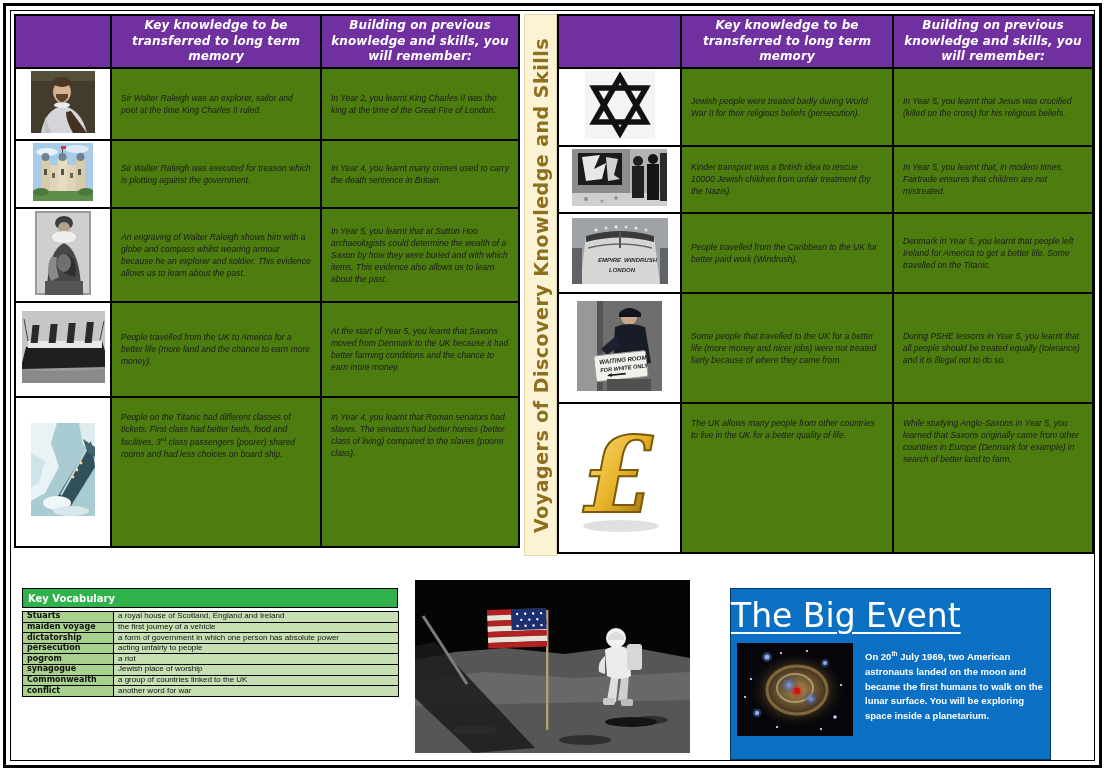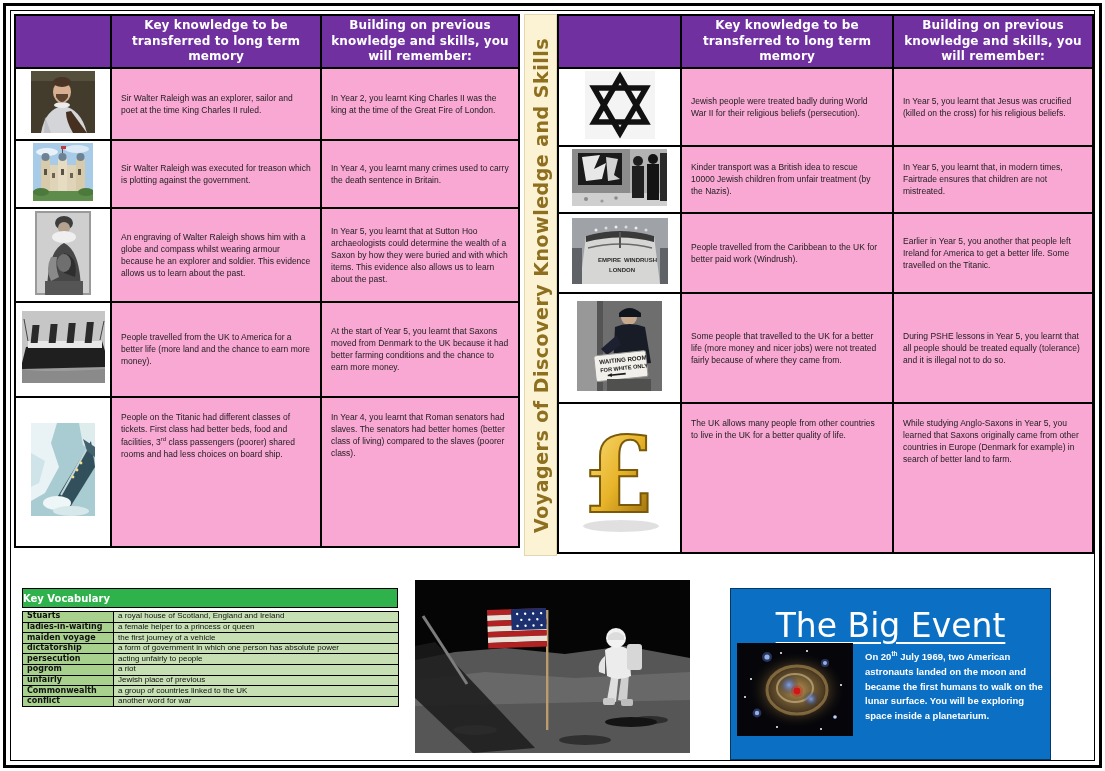--- a/index.html
+++ b/index.html
@@ -7,55 +7,55 @@
   .page {
     position:relative; width:1105px; height:771px; background:#ffffff;
     font-family:"Liberation Sans", sans-serif; overflow:hidden;
   }
   .frame-outer { position:absolute; top:3px; left:3px; right:3px; bottom:3px;
     border:3px solid #000; pointer-events:none; z-index:5; }
   .frame-inner { position:absolute; top:10px; left:10px; right:10px; bottom:10px;
     border:1px solid #000; pointer-events:none; z-index:5; }
 
   table.kt { position:absolute; border-collapse:collapse; table-layout:fixed;
-    background:#f9a8d4; }
+    background:#4d7c0f;font-style:italic; }
   table.kt td { border:2px solid #000; vertical-align:middle; overflow:hidden; }
   table.kt td.hdr { background:#7030a0; color:#fff; text-align:center;
     font-family:"DejaVu Sans", sans-serif; font-weight:700; font-size:12px;
     line-height:1.3; padding:2px 6px; letter-spacing:.1px; }
   table.kt td.img-cell { text-align:center; background:#fff; padding:2px; }
   table.kt td.txt { font-size:8.5px; line-height:1.42; color:#1c1c1c;
     padding:5px 9px; font-weight:500; }
   table.kt tr.toprow td.txt { vertical-align:top; padding-top:13px; }
   sup { font-size:6px; }
 
   .banner { position:absolute; left:524px; top:14px; width:33px; height:542px;
     background:#fcf3d4; border:1px solid #e3d7ae; display:flex;
     align-items:center; justify-content:center; }
   .banner span { writing-mode:vertical-rl; transform:rotate(180deg);
     font-family:"DejaVu Sans", sans-serif; font-weight:700; font-size:19px;
     color:#8d6f1f; letter-spacing:.5px; white-space:nowrap; }
 
   .vocab { position:absolute; left:22px; top:588px; width:376px; }
   .vocab-header { border:1px solid #000; background:#2fb14c; color:#fff;
     font-family:"DejaVu Sans", sans-serif; font-weight:700; font-size:10px;
-    height:20px; line-height:19px; }
+    height:20px; line-height:19px; padding-left:5px; }
   table.vocab-body { border-collapse:collapse; table-layout:fixed; width:376px;
     margin-top:3px; }
   table.vocab-body td { border:1px solid #000; height:10.6px; font-size:8px;
     line-height:1.1; padding:0 4px; color:#111; overflow:hidden; white-space:nowrap; }
   td.v-term { background:#a9d18e; font-weight:700; width:91px;
     font-family:"DejaVu Sans", sans-serif; font-size:7.8px; }
   td.v-def  { background:#c6e0b4; width:285px; }
 
   .moon-img { position:absolute; left:415px; top:580px; width:275px; height:173px; }
 
   .big-event { position:absolute; left:730px; top:588px; width:321px; height:172px;
     background:#0b70c4; border:1px solid #063a66; }
-  .big-event-title { text-align:center; color:#fff; margin-top:17px;
+  .big-event-title { text-align:left; color:#fff; margin-top:7px;
     font-family:"DejaVu Sans", sans-serif; font-size:33px; font-weight:400;
     text-decoration:underline; text-underline-offset:5px; text-decoration-thickness:2px; }
   .nebula-img { position:absolute; left:6px; top:54px; width:116px; height:93px; }
   .big-event-text { position:absolute; left:134px; top:60px; width:182px;
     color:#fff; font-size:9.5px; font-weight:600; line-height:1.55; }
   .big-event-text sup { font-size:6.5px; }
 </style>
 </head>
 <body>
 
@@ -246,21 +246,21 @@
           <path d="M16 30 Q48 22 80 30" stroke="#6a6a6a" stroke-width="1.5" fill="none"></path>
           <line x1="48" y1="14" x2="48" y2="30" stroke="#555" stroke-width="2"></line>
           <text x="26" y="44" font-size="6" font-weight="bold" fill="#2a2a2a" font-family="Liberation Sans, sans-serif">EMPIRE</text>
           <text x="52" y="44" font-size="6" font-weight="bold" fill="#2a2a2a" font-family="Liberation Sans, sans-serif">WINDRUSH</text>
           <text x="37" y="54" font-size="6" font-weight="bold" fill="#2a2a2a" font-family="Liberation Sans, sans-serif">LONDON</text>
           <rect x="0" y="30" width="10" height="36" fill="#5f6368"></rect>
           <rect x="88" y="30" width="8" height="36" fill="#5f6368"></rect>
         </svg>
       </td>
       <td class="txt">People travelled from the Caribbean to the UK for better paid work (Windrush).</td>
-      <td class="txt">Earlier in Year 5, you another that people left Ireland for America to get a better life. Some travelled on the Titanic.</td>
+      <td class="txt">Denmark in Year 5, you learnt that people left Ireland for America to get a better life. Some travelled on the Titanic.</td>
     </tr>
     <tr style="height:110px">
       <td class="img-cell">
         <svg width="85" height="90" viewBox="0 0 85 90">
           <rect width="85" height="90" fill="#6e6e6e"></rect>
           <rect x="0" y="0" width="26" height="90" fill="#989898"></rect>
           <rect x="20" y="0" width="6" height="90" fill="#545454"></rect>
           <circle cx="52" cy="16" r="8" fill="#c9a98d"></circle>
           <path d="M42 12 Q52 2 64 12 L64 16 L42 16 Z" fill="#10141c"></path>
           <path d="M38 26 Q52 20 68 26 L74 62 L36 66 Z" fill="#181c26"></path>
@@ -301,42 +301,38 @@
 
   <div class="vocab">
     <div class="vocab-header">Key Vocabulary</div>
     <table class="vocab-body">
       <tbody>
           <tr>
             <td class="v-term">Stuarts</td>
             <td class="v-def">a royal house of Scotland, England and Ireland</td>
           </tr>
       <tr>
-            <td class="v-term">ladies-in-waiting</td>
-            <td class="v-def">a female helper to a princess or queen</td>
-          </tr>
-      <tr>
             <td class="v-term">maiden voyage</td>
             <td class="v-def">the first journey of a vehicle</td>
           </tr>
       <tr>
             <td class="v-term">dictatorship</td>
             <td class="v-def">a form of government in which one person has absolute power</td>
           </tr>
       <tr>
             <td class="v-term">persecution</td>
             <td class="v-def">acting unfairly to people</td>
           </tr>
       <tr>
             <td class="v-term">pogrom</td>
             <td class="v-def">a riot</td>
           </tr>
       <tr>
-            <td class="v-term">unfairly</td>
-            <td class="v-def">Jewish place of previous</td>
+            <td class="v-term">synagogue</td>
+            <td class="v-def">Jewish place of worship</td>
           </tr>
       <tr>
             <td class="v-term">Commonwealth</td>
             <td class="v-def">a group of countries linked to the UK</td>
           </tr>
       <tr>
             <td class="v-term">conflict</td>
             <td class="v-def">another word for war</td>
           </tr>
     </tbody>

